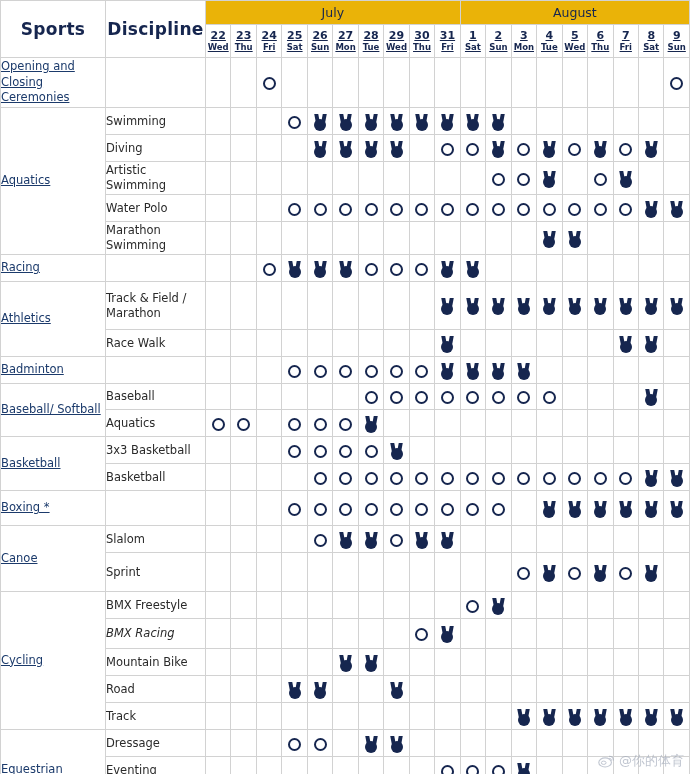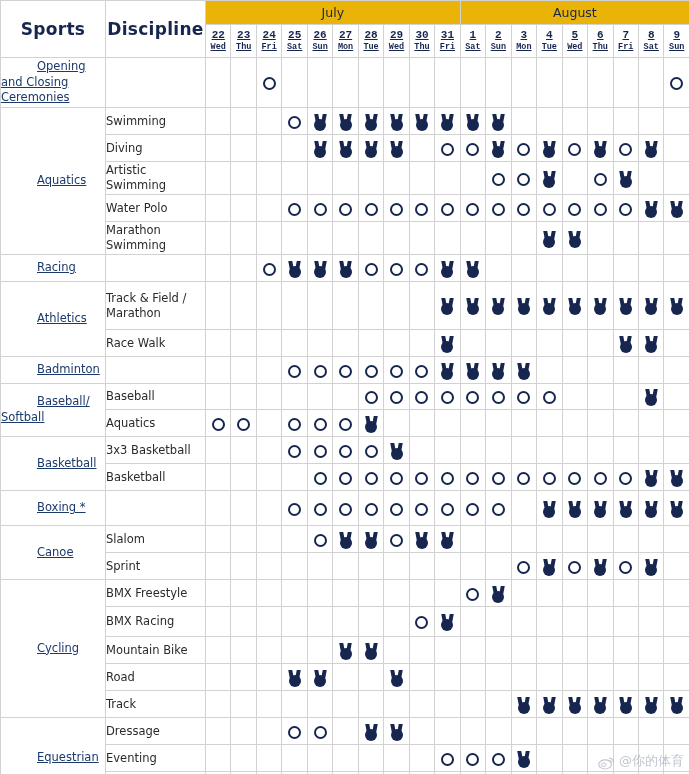--- a/index.html
+++ b/index.html
@@ -26,41 +26,40 @@
   th.hdr-sport,th.hdr-disc{
     font-size:17px;font-weight:bold;color:#16264f;
     text-align:center;letter-spacing:.3px;
     background:#fff;
   }
   th.month{
     font-size:12.5px;font-weight:normal;color:#16264f;
     text-align:center;height:24px;background:#eab308;
   }
   th.day{
-    background:#fff;height:33px;text-align:center;line-height:1.05;font-family:Liberation Mono, monospace;
+    background:#fff;height:33px;text-align:center;line-height:1.05;
   }
   th.day .dnum{
     display:block;font-size:11px;font-weight:bold;color:#16264f;
     text-decoration:underline;
   }
   th.day .dwd{
     display:block;font-size:8.5px;font-weight:bold;color:#16264f;
     text-decoration:underline;margin-top:1px;
   }
 
   td.sport{
     padding:5px 4px 5px 6px;
     font-size:11.5px;line-height:1.35;
     color:#1b3a6b;text-align:left;
   }
   td.sport .slink{
     text-decoration:underline;
     color:#1b3a6b;
     cursor:pointer;
-    margin-left:36px;
   }
   td.disc{
     padding:4px 4px 4px 8px;
     font-size:11.5px;line-height:1.3;
     color:#2a2a2a;text-align:left;
   }
   td.cell{text-align:center;}
 
   
   .mk{display:inline-block;vertical-align:middle;}
@@ -78,21 +77,21 @@
   .medal .rb-l,.medal .rb-r{
     position:absolute;top:0;width:4px;height:8px;background:#16264f;
   }
   .medal .rb-l{left:2px;transform:skewX(11deg);}
   .medal .rb-r{left:9px;transform:skewX(-11deg);}
 
   .watermark{
     position:absolute;
     right:6px;bottom:4px;
     font-size:13px;color:#9aa3b4;opacity:.62;
-    display:flex;align-items:flex-end;gap:4px;
+    display:flex;align-items:center;gap:4px;
     pointer-events:none;
     font-family:"DejaVu Sans","Liberation Sans",sans-serif;
   }
   .wm-logo{
     width:17px;height:14px;display:inline-block;position:relative;
   }
   .wrap{position:relative;width:690px;height:774px;}
 </style>
 </head>
 <body>
@@ -543,21 +542,21 @@
           <td class="cell daycol"></td>
           <td class="cell daycol"></td>
           <td class="cell daycol"></td>
           <td class="cell daycol"></td>
           <td class="cell daycol"></td>
           <td class="cell daycol"></td>
           <td class="cell daycol"></td>
           <td class="cell daycol"></td>
           <td class="cell daycol"></td>
         </tr>
-        <tr style="height: 27px;">
+        <tr style="height: 39px;">
           <td class="disc col-disc">Sprint</td>
           <td class="cell daycol"></td>
           <td class="cell daycol"></td>
           <td class="cell daycol"></td>
           <td class="cell daycol"></td>
           <td class="cell daycol"></td>
           <td class="cell daycol"></td>
           <td class="cell daycol"></td>
           <td class="cell daycol"></td>
           <td class="cell daycol"></td>
@@ -588,21 +587,21 @@
           <td class="cell daycol"><span class="mk ring"></span></td>
           <td class="cell daycol"><span class="mk medal"><span class="rb-l"></span><span class="rb-r"></span><span class="disc2"></span></span></td>
           <td class="cell daycol"></td>
           <td class="cell daycol"></td>
           <td class="cell daycol"></td>
           <td class="cell daycol"></td>
           <td class="cell daycol"></td>
           <td class="cell daycol"></td>
           <td class="cell daycol"></td>
         </tr>
-        <tr style="height: 30px;">
+        <tr style="height: 30px; font-style: italic;">
           <td class="disc col-disc">BMX Racing</td>
           <td class="cell daycol"></td>
           <td class="cell daycol"></td>
           <td class="cell daycol"></td>
           <td class="cell daycol"></td>
           <td class="cell daycol"></td>
           <td class="cell daycol"></td>
           <td class="cell daycol"></td>
           <td class="cell daycol"></td>
           <td class="cell daycol"><span class="mk ring"></span></td>

